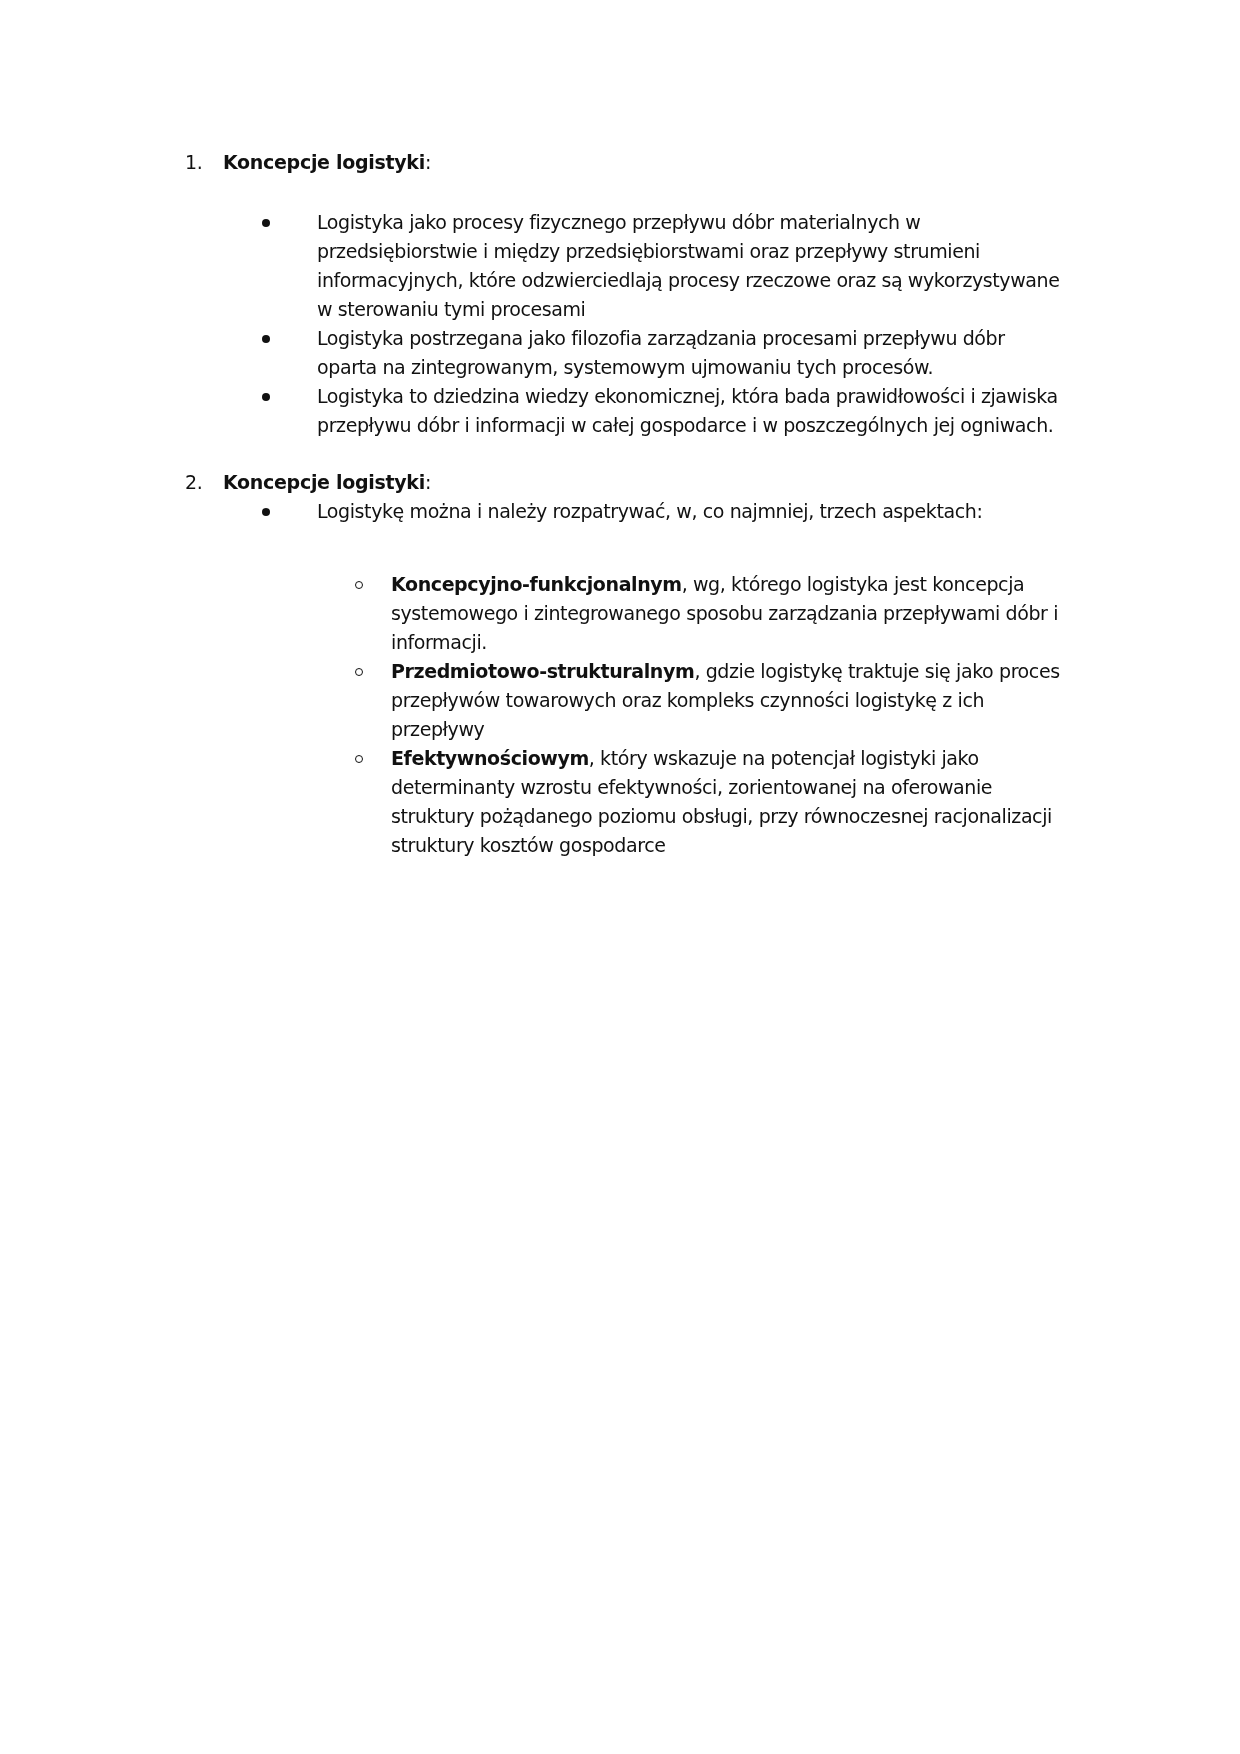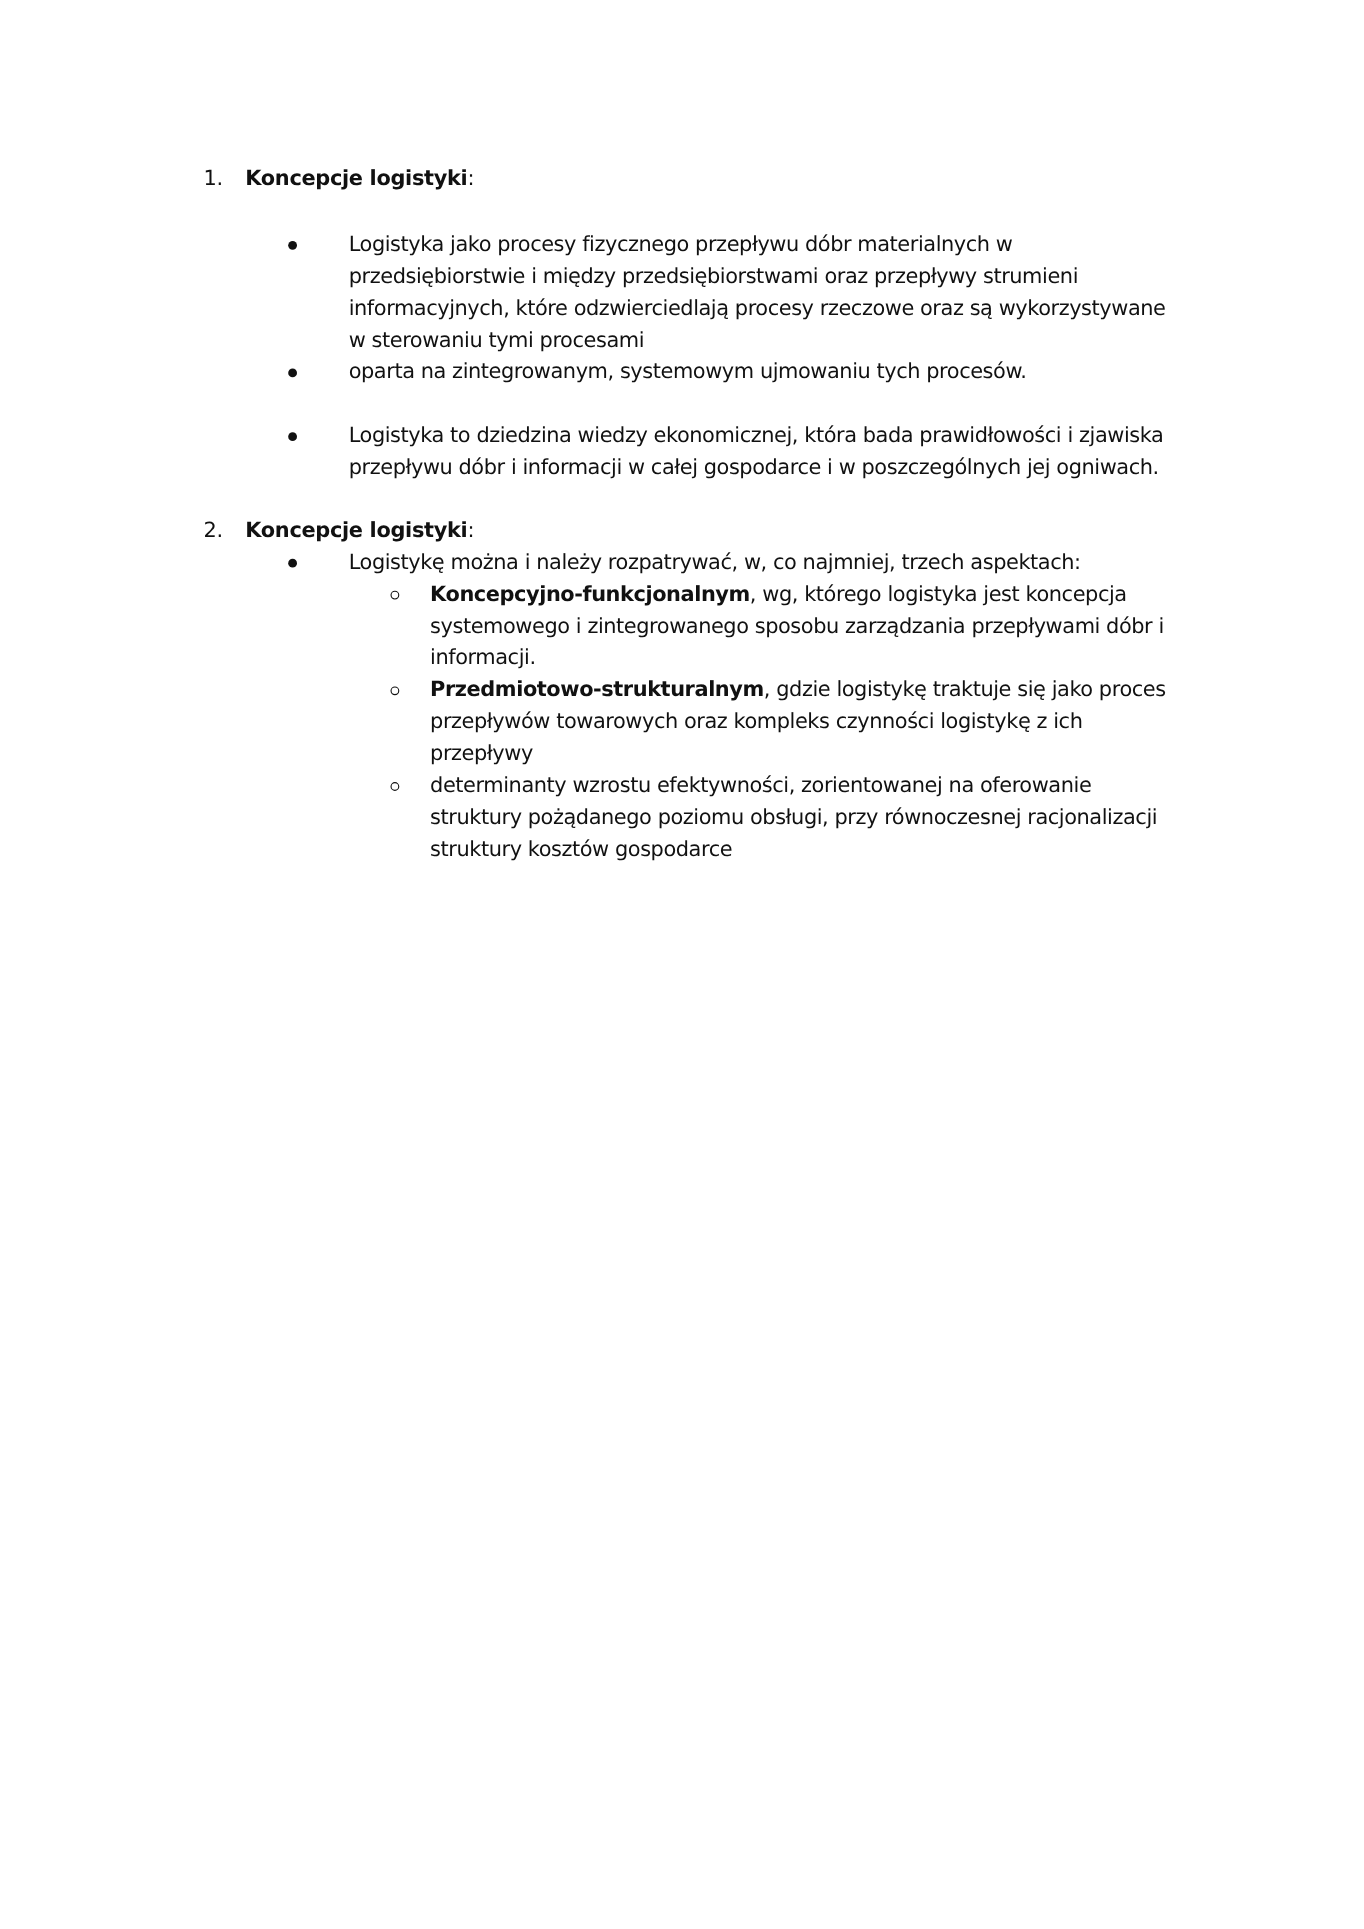--- a/index.html
+++ b/index.html
@@ -57,20 +57,21 @@
       margin-left: 55px;
       display: block;
     }
     .lvl2 {
       position: absolute;
       left: 355px;
       width: 730px;
       font-size: 19px;
       line-height: 29px;
       letter-spacing: -0.4px;
+      margin-top: 44px;
     }
     .lvl2 .marker {
       position: absolute;
       left: 0;
       top: 11px;
       width: 6px;
       height: 6px;
       border-radius: 50%;
       border: 1.5px solid #111111;
       background: #ffffff;
@@ -95,20 +96,21 @@
   <div class="lvl1" style="top:208px;">
     <span class="marker"></span>
     <span class="text">Logistyka jako procesy fizycznego przepływu dóbr materialnych w</span>
     <span class="text">przedsiębiorstwie i między przedsiębiorstwami oraz przepływy strumieni</span>
     <span class="text">informacyjnych, które odzwierciedlają procesy rzeczowe oraz są wykorzystywane</span>
     <span class="text">w sterowaniu tymi procesami</span>
   </div>
 
   <div class="lvl1" style="top:324px;">
     <span class="marker"></span>
+    <span class="text">Logistyka postrzegana jako filozofia zarządzania procesami przepływu dóbr</span>
     <span class="text">oparta na zintegrowanym, systemowym ujmowaniu tych procesów.</span>
   </div>
 
   <div class="lvl1" style="top:382px;">
     <span class="marker"></span>
     <span class="text">Logistyka to dziedzina wiedzy ekonomicznej, która bada prawidłowości i zjawiska</span>
     <span class="text">przepływu dóbr i informacji w całej gospodarce i w poszczególnych jej ogniwach.</span>
   </div>
 
   <div class="heading" style="top:468px;">
@@ -129,18 +131,19 @@
 
   <div class="lvl2" style="top:613px;">
     <span class="marker"></span>
     <span class="text"><span class="bold">Przedmiotowo-strukturalnym</span><span>, gdzie logistykę traktuje się jako proces</span></span>
     <span class="text">przepływów towarowych oraz kompleks czynności logistykę z ich</span>
     <span class="text">przepływy</span>
   </div>
 
   <div class="lvl2" style="top:700px;">
     <span class="marker"></span>
+    <span class="text"><span class="bold">Efektywnościowym</span><span>, który wskazuje na potencjał logistyki jako</span></span>
     <span class="text">determinanty wzrostu efektywności, zorientowanej na oferowanie</span>
     <span class="text">struktury pożądanego poziomu obsługi, przy równoczesnej racjonalizacji</span>
     <span class="text">struktury kosztów gospodarce</span>
   </div>
 
 </div>
 
 </body></html>

